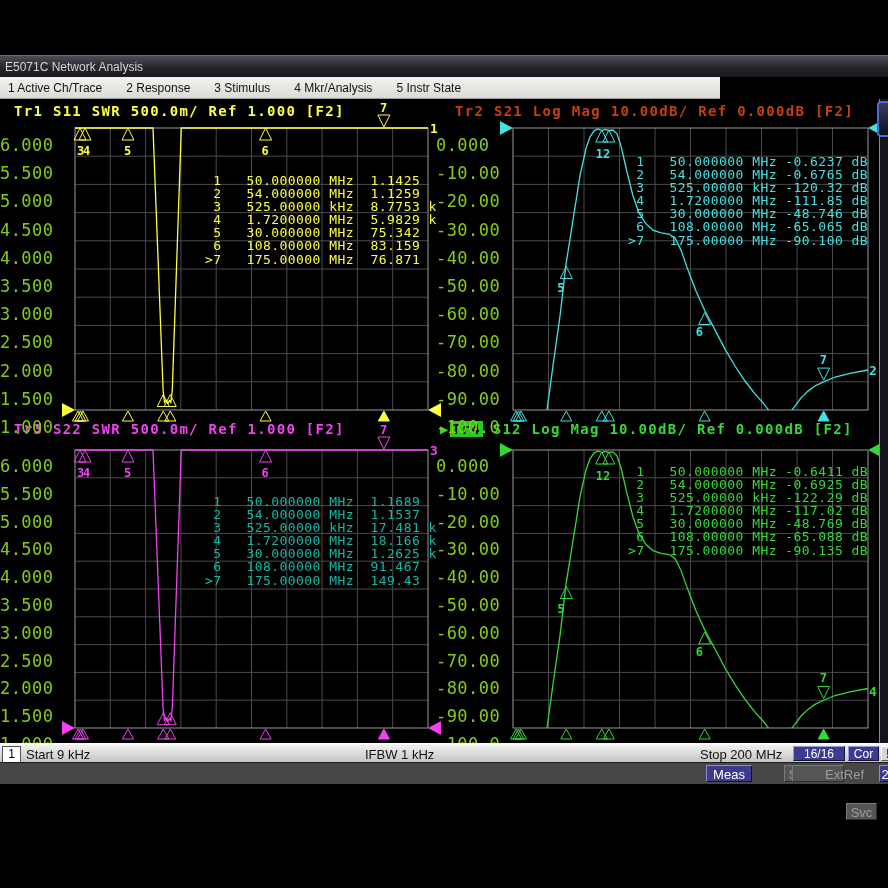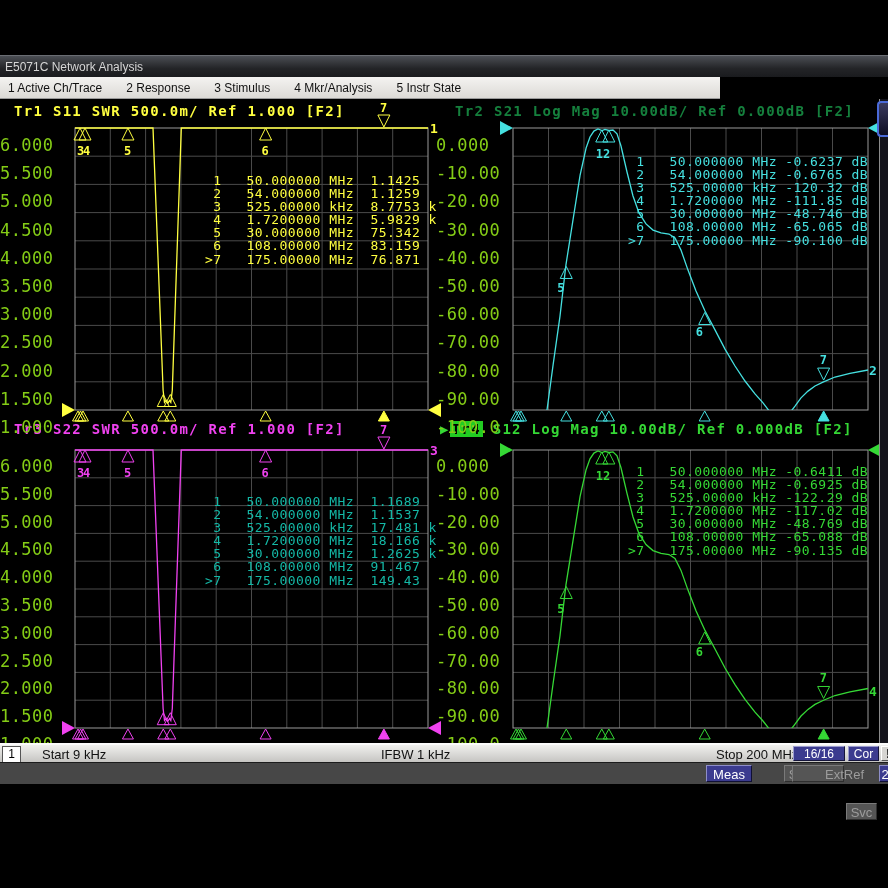--- a/index.html
+++ b/index.html
@@ -20,21 +20,21 @@
   .mtab{font-size:13px;letter-spacing:.45px;line-height:13.1px;}
   .trnum{font-size:13px;font-weight:bold;}
   .badge{background:#22cc22;color:#000;padding:0 2px;}
   .rstrip{position:absolute;left:879px;top:99px;width:9px;height:646px;background:#14141c;
     border-left:1px solid #8a8a8a;z-index:3;}
   .rscroll{position:absolute;left:877px;top:101px;width:11px;height:36px;z-index:4;
     border:2px solid #4a6ad8;border-right:none;border-radius:4px 0 0 4px;
     background:linear-gradient(#3a3a5e,#0e0e22);box-sizing:border-box;}
   .statusbar{position:absolute;left:0;top:743px;width:888px;height:19px;
     background:linear-gradient(#f0f0ee,#c6c5c2);border-top:2px solid #fbfbfb;box-sizing:border-box;z-index:5;}
-  .statusbar .txt{position:absolute;top:2px;font-size:13px;color:#111;white-space:pre;margin-left:16px;}
+  .statusbar .txt{position:absolute;top:2px;font-size:13px;color:#111;white-space:pre;}
   .chanbox{position:absolute;left:2px;top:1px;width:17px;height:15px;background:#fff;
     border:1px solid #555;font-size:12px;color:#000;text-align:center;line-height:15px;}
   .bluebtn{position:absolute;top:1px;height:15px;background:#3b3b8f;color:#fff;font-size:12px;
     text-align:center;line-height:15px;border:1px solid;border-color:#9a9ace #15153a #15153a #9a9ace;box-sizing:border-box;}
   .graybtn{position:absolute;top:1px;height:15px;background:#d6d5d2;color:#111;font-size:12px;font-weight:bold;
     text-align:center;line-height:15px;border:1px solid;border-color:#fff #555 #555 #fff;box-sizing:border-box;}
   .instbar{position:absolute;left:0;top:762px;width:888px;height:21px;background:#474747;
     border-top:1px solid #1c1c1c;z-index:5;}
   .ibtn{position:absolute;top:2px;height:17px;font-size:13px;text-align:center;line-height:17px;
     border:1px solid;box-sizing:border-box;}
@@ -254,21 +254,21 @@
         <path d="M566.25,586.525 L560.25,598.525 L572.25,598.525 Z" stroke="#35d835" fill="none" stroke-width="1"></path>
         <text x="557.25" y="612.525" fill="#35d835" font-size="12" font-family="'DejaVu Sans Mono',monospace" font-weight="bold">5</text>
         <path d="M704.7,631.8946 L698.7,643.8946 L710.7,643.8946 Z" stroke="#35d835" fill="none" stroke-width="1"></path>
         <text x="695.7" y="655.8946" fill="#35d835" font-size="12" font-family="'DejaVu Sans Mono',monospace" font-weight="bold">6</text>
         <path d="M823.625,698.4780000000001 L817.625,686.4780000000001 L829.625,686.4780000000001 Z" stroke="#35d835" fill="none" stroke-width="1"></path>
         <text x="819.625" y="682.4780000000001" fill="#35d835" font-size="12" font-family="'DejaVu Sans Mono',monospace" font-weight="bold">7</text>
       </g>
     </svg>
 
   <div class="ovl hdr" style="left:14px;top:103px;color:#ffff40;">Tr1 S11 SWR 500.0m/ Ref 1.000 [F2]</div>
-  <div class="ovl hdr" style="left:455px;top:103px;color:#15803d;">Tr2 S21 Log Mag 10.00dB/ Ref 0.000dB [F2]</div>
+  <div class="ovl hdr" style="left:455px;top:103px;color:#c2410c;">Tr2 S21 Log Mag 10.00dB/ Ref 0.000dB [F2]</div>
   <div class="ovl hdr" style="left:14px;top:421px;color:#f042f0;">Tr3 S22 SWR 500.0m/ Ref 1.000 [F2]</div>
   <div class="ovl hdr" style="left:440px;top:421px;color:#35d835;"><span>▶</span><span class="badge">Tr4</span><span> S12 Log Mag 10.00dB/ Ref 0.000dB [F2]</span></div>
 
   <pre class="ovl ylab" style="left:0px;top:114px;line-height:28.2px;">6.000
 5.500
 5.000
 4.500
 4.000
 3.500
 3.000

